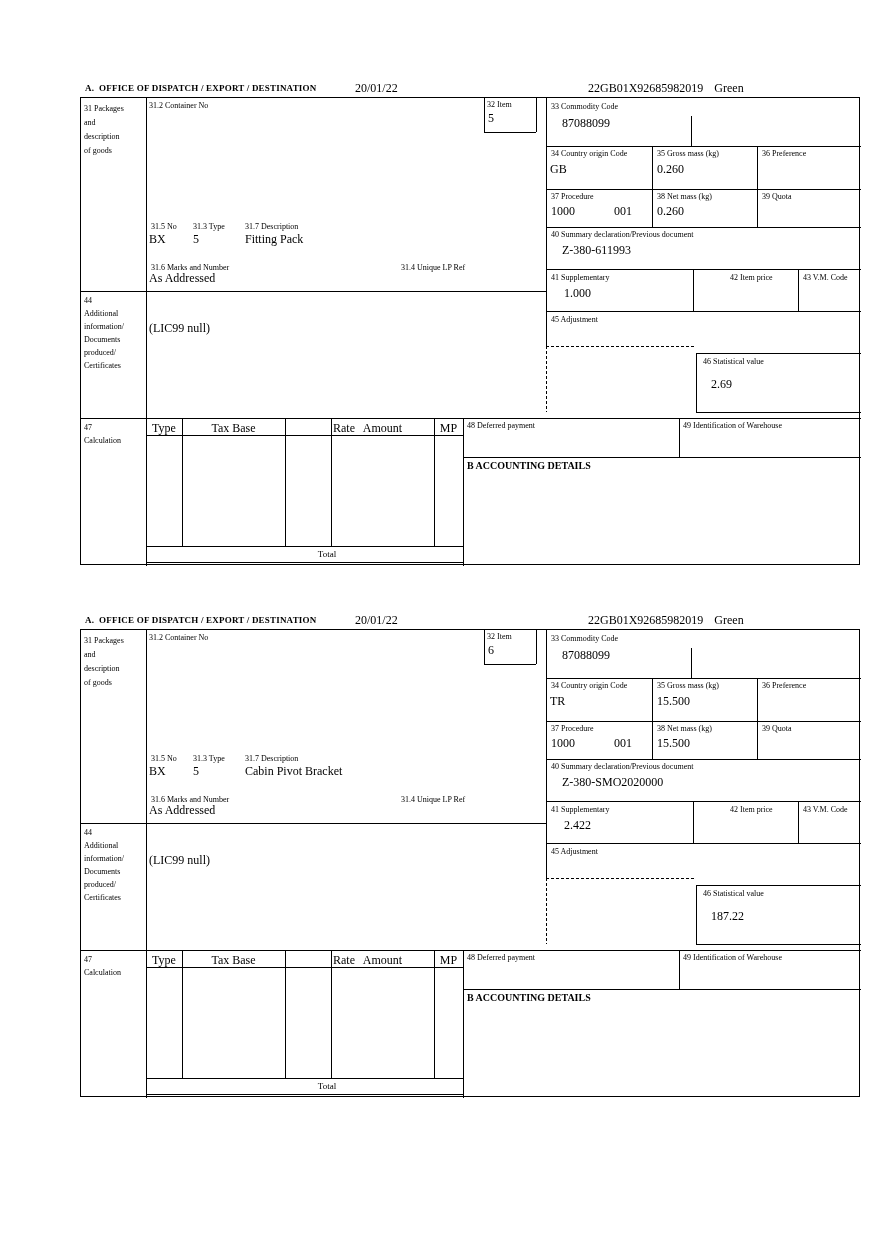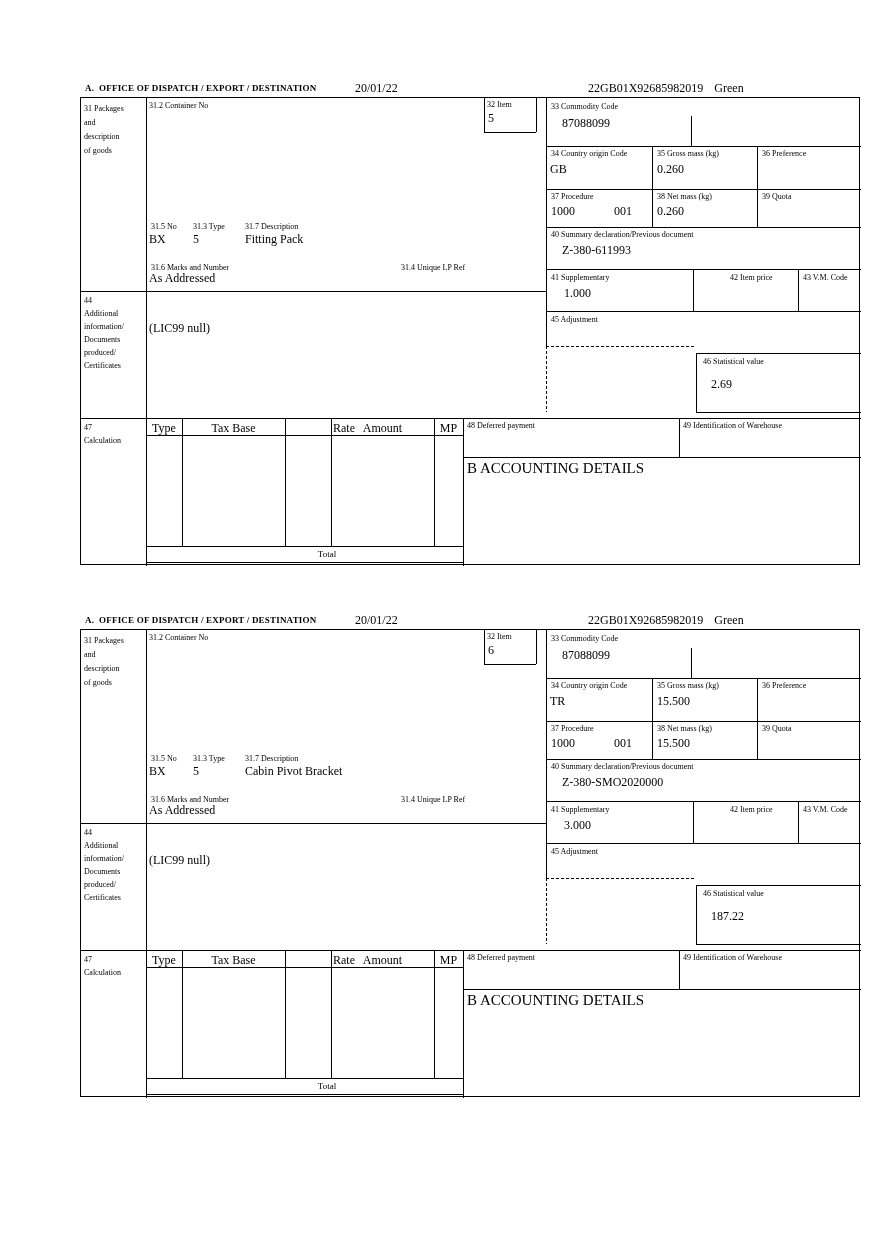--- a/index.html
+++ b/index.html
@@ -64,21 +64,21 @@
   .t-42 { left:617px; top:175px;margin-left:32px; }
   .t-43 { left:722px; top:175px; }
   .v-suppl { left:483px; top:189px; }
   .t-45 { left:470px; top:217px; }
   .t-46 { left:622px; top:259px; }
   .v-stat { left:630px; top:280px; }
 
   
   .t-48 { left:386px; top:323px; }
   .t-49 { left:602px; top:323px; }
-  .t-bacc { left:386px; top:362px; font-weight:normal; font-size:15px; }
+  .t-bacc { left:386px; top:362px; font-weight:bold; font-size:10px; }
   .th { position:absolute; top:323px; text-align:center; font-size:12px; }
   .th-type { left:65px; width:36px; }
   .th-taxbase { left:101px; width:103px; }
   .th-rate { left:204px; width:46px;padding-left:48px; }
   .th-amount { left:250px; width:103px; }
   .th-mp { left:353px; width:29px; }
   .t-total { left:196px; top:451px; width:100px; text-align:center; font-size:9px; }
 </style>
 </head>
 <body>
@@ -267,21 +267,21 @@
     <div class="txt lbl t-38">38 Net mass (kg)</div>
     <div class="txt lbl t-39">39 Quota</div>
     <div class="txt val v-proc1">1000</div>
     <div class="txt val v-proc2">001</div>
     <div class="txt val v-net">15.500</div>
     <div class="txt lbl t-40">40 Summary declaration/Previous document</div>
     <div class="txt val v-summary">Z-380-SMO2020000</div>
     <div class="txt lbl t-41">41 Supplementary</div>
     <div class="txt lbl t-42">42 Item price</div>
     <div class="txt lbl t-43">43 V.M. Code</div>
-    <div class="txt val v-suppl">3.000</div>
+    <div class="txt val v-suppl">2.422</div>
     <div class="txt lbl t-45">45 Adjustment</div>
     <div class="txt lbl t-46">46 Statistical value</div>
     <div class="txt val v-stat">187.22</div>
 
     <div class="th th-type">Type</div>
     <div class="th th-taxbase">Tax Base</div>
     <div class="th th-rate">Rate</div>
     <div class="th th-amount">Amount</div>
     <div class="th th-mp">MP</div>
     <div class="txt lbl t-48">48 Deferred payment</div>

